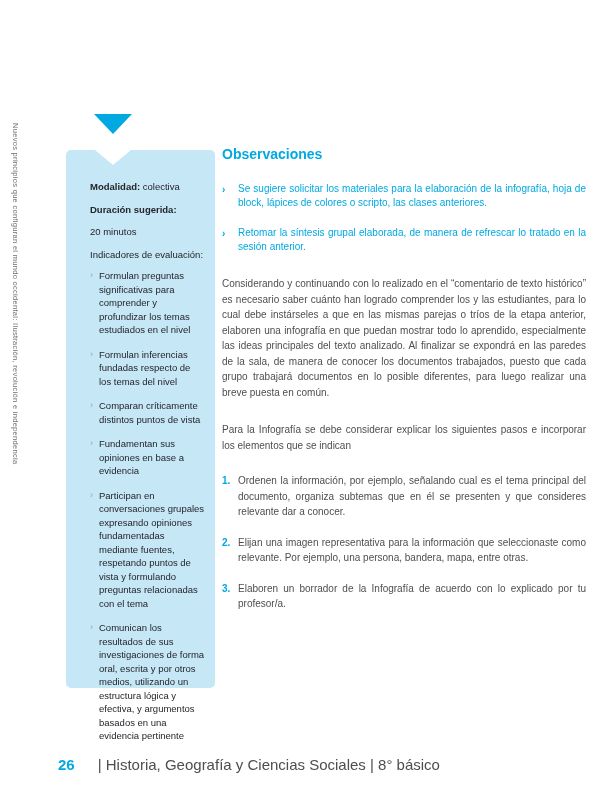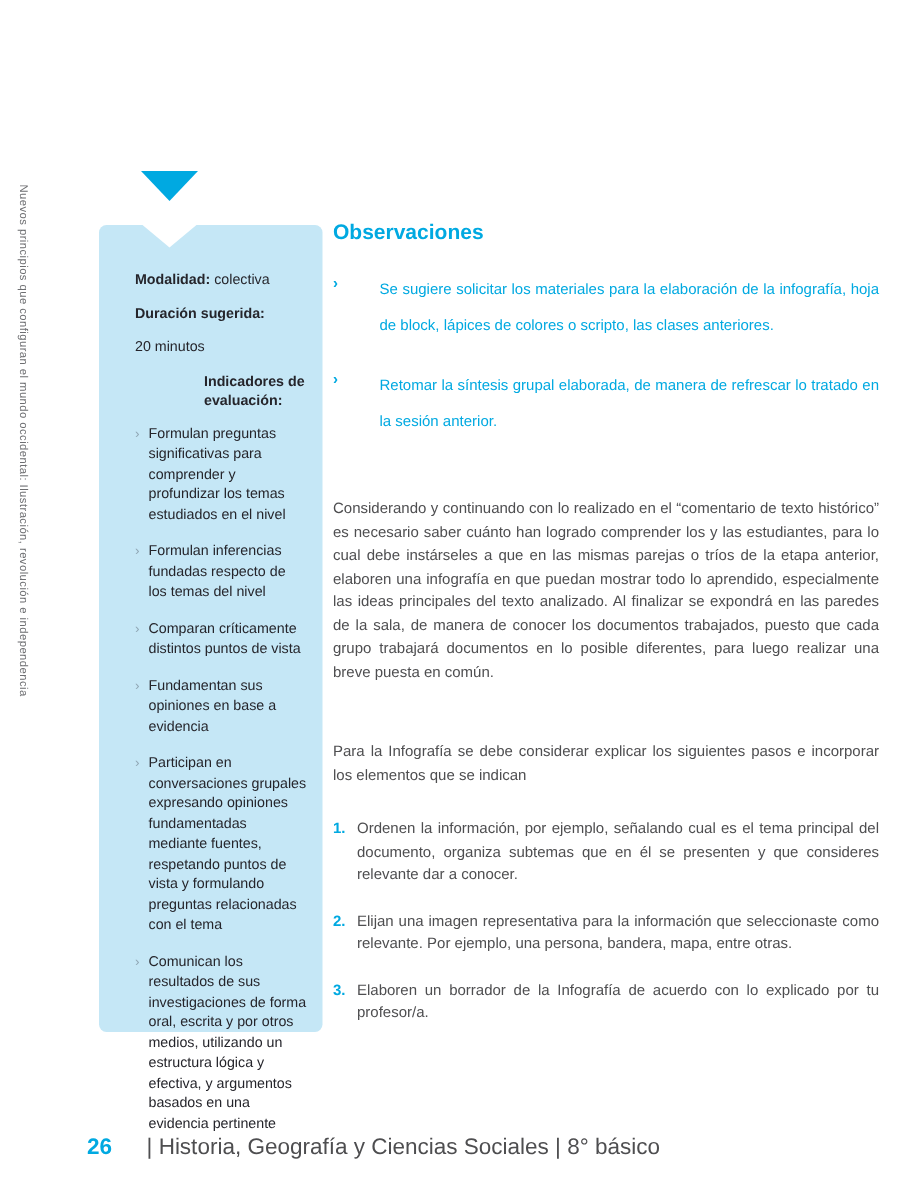--- a/index.html
+++ b/index.html
@@ -58,40 +58,40 @@
   }
   .sidebar-notch {
     position:absolute; left:29px; top:0;
     width:0; height:0;
     border-left:18px solid transparent;
     border-right:18px solid transparent;
     border-top:15px solid #ffffff;
   }
   .meta-line { margin-bottom:9px; }
   .meta-label { font-weight:bold; }
-  .indicators-label { font-weight:bold; margin-bottom:8px;margin-left:46px; }
+  .indicators-label { font-weight:normal; margin-bottom:8px; }
   .sb-item { display:flex; margin-bottom:11px; }
   .sb-marker {
     flex:0 0 9px; color:var(--marker_muted,#8fa6b4);
     font-size:9px; line-height:13.5px;
   }
   .sb-text { flex:1; }
 
   
   .main { position:absolute; left:222px; top:146px; width:364px; }
   .main-title {
     color:var(--accent,#00a9e1); font-size:14px; font-weight:bold;
     margin-bottom:20px;
   }
   .obs-item { display:flex; margin-bottom:16px; color:var(--accent,#00a9e1); }
   .obs-marker { flex:0 0 16px; font-weight:bold; font-size:10px; line-height:15.5px; }
-  .obs-text { flex:1; font-size:10px; line-height:24px; text-align:justify;margin-left:15px; }
+  .obs-text { flex:1; font-size:10px; line-height:14px; text-align:justify; }
   .body-par {
     color:var(--body_text,#4e4e50); font-size:10px; line-height:15.5px;
-    text-align:justify; margin-top:38px;
+    text-align:justify; margin-top:22px;
   }
   .steps { margin-top:20px; }
   .step { display:flex; margin-bottom:15px; }
   .step-num {
     flex:0 0 16px; color:var(--accent,#00a9e1); font-weight:bold;
     font-size:10px; line-height:15.5px;
   }
   .step-text {
     flex:1; color:var(--body_text,#4e4e50); font-size:10px;
     line-height:15.5px; text-align:justify;

